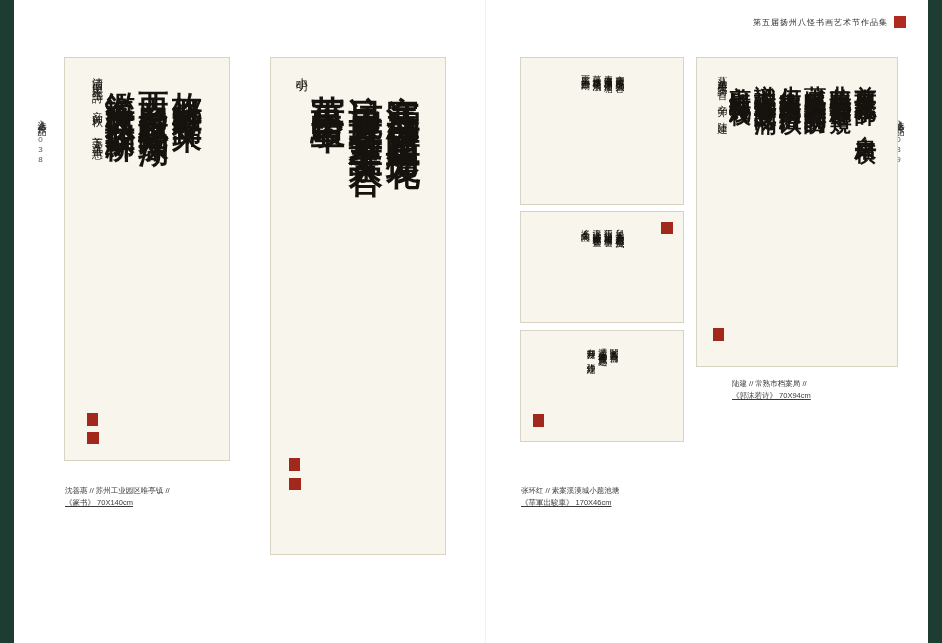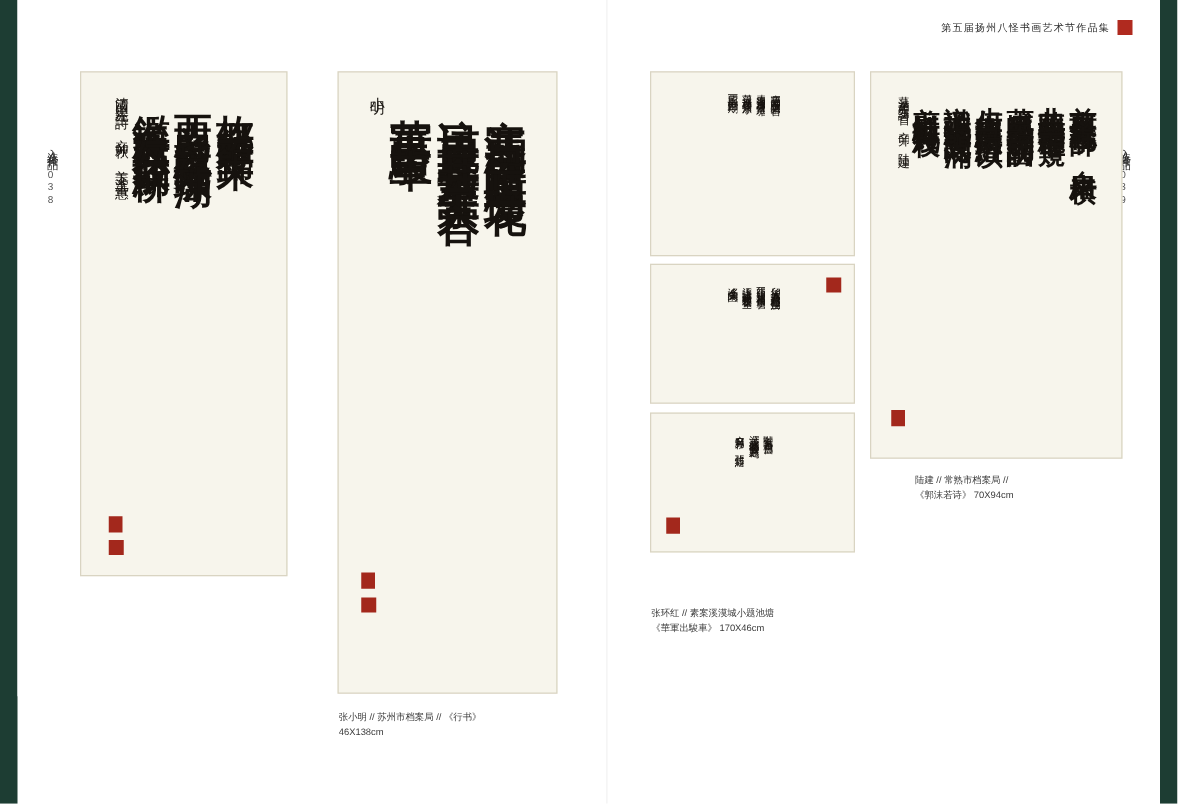--- a/index.html
+++ b/index.html
@@ -159,21 +159,21 @@
   .seal.sq { width: 12px; height: 12px; }
 
   
   .caption {
     position: absolute;
     font-size: 7.5px;
     color: #3a3a3a;
     line-height: 12px;
     white-space: nowrap;
   }
-  .caption .line2 { color: #3a3a3a; }
+  .caption .line2 { color: #3a3a3a; text-decoration: underline; }
 
   #cap-shen { left: 51px; top: 485px; }
   #cap-zhang { left: 257px; top: 568px; }
   #cap-zhangh { left: 507px; top: 485px; }
   #cap-lu { left: 683px; top: 378px; margin-left: 35px; }
 </style>
 </head>
 <body>
 
 <div class="page">
@@ -201,34 +201,34 @@
     <div class="plate" id="plate-shen">
       <div class="cal">
         <div class="col main">故郷雄好不歸来</div>
         <div class="col main">西南為髪秋心光陽珠湖</div>
         <div class="col main">鑑海氏其何必住蘇柳</div>
         <div class="col side">清國與先生詩 辛卯秋 姜下沈善惠</div>
       </div>
       <div class="seal" style="left:22px; top:355px;"></div>
       <div class="seal sq" style="left:22px; top:374px;"></div>
     </div>
+    <div class="caption" id="cap-shen">
+      <div>沈善惠 // 苏州工业园区唯亭镇 //</div>
+      <div class="line2">《篆书》 70X140cm</div>
+    </div>
 
     <div class="plate" id="plate-zhang">
       <div class="cal">
         <div class="col main">寒江雪柳日新晴玉樹瓊花</div>
         <div class="col main">访目青塵苍芳華莽生景人官</div>
         <div class="col main">華軍出駿車</div>
         <div class="col side">小明</div>
       </div>
       <div class="seal" style="left:18px; top:400px;"></div>
       <div class="seal sq" style="left:18px; top:420px;"></div>
-    </div>
-    <div class="caption" id="cap-zhang">
-      <div>张小明 // 苏州市档案局 // 《行书》</div>
-      <div class="line2">46X138cm</div>
     </div>
 
     <div class="plate" id="plate-small-1">
       <div class="cal">
         <div class="col">寶雪元中或隱入猶音</div>
         <div class="col">素案溪漠城小题池塘</div>
         <div class="col">莫逆云逸桃花流水</div>
         <div class="col">雲風影一吉歸期</div>
       </div>
     </div>

